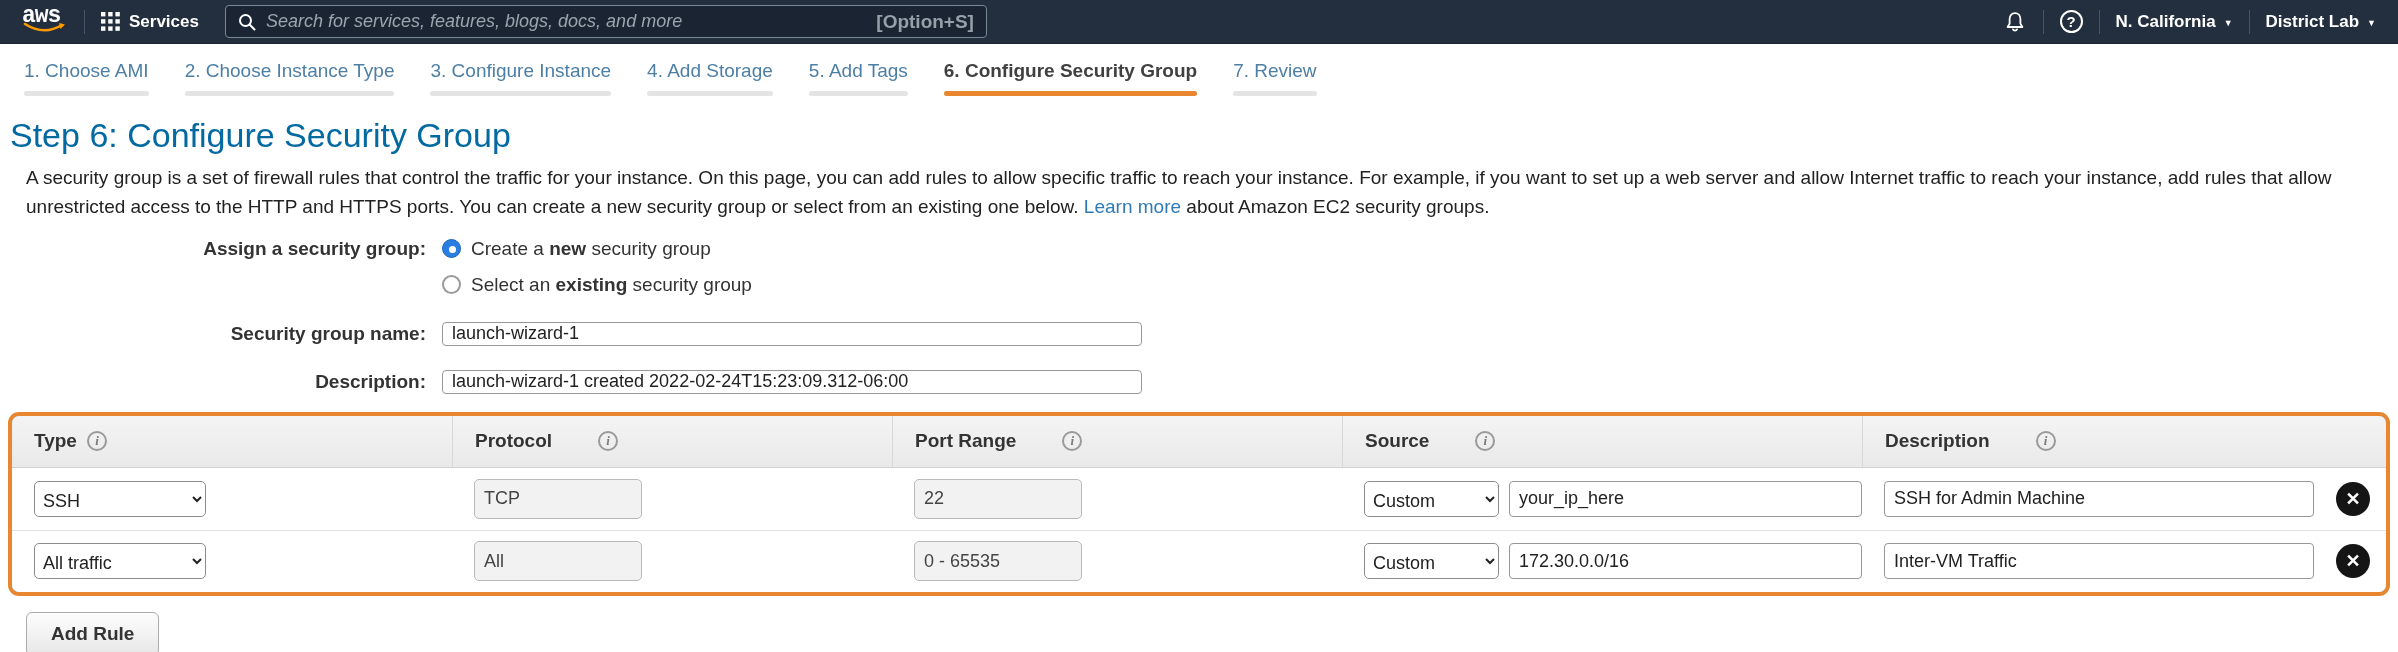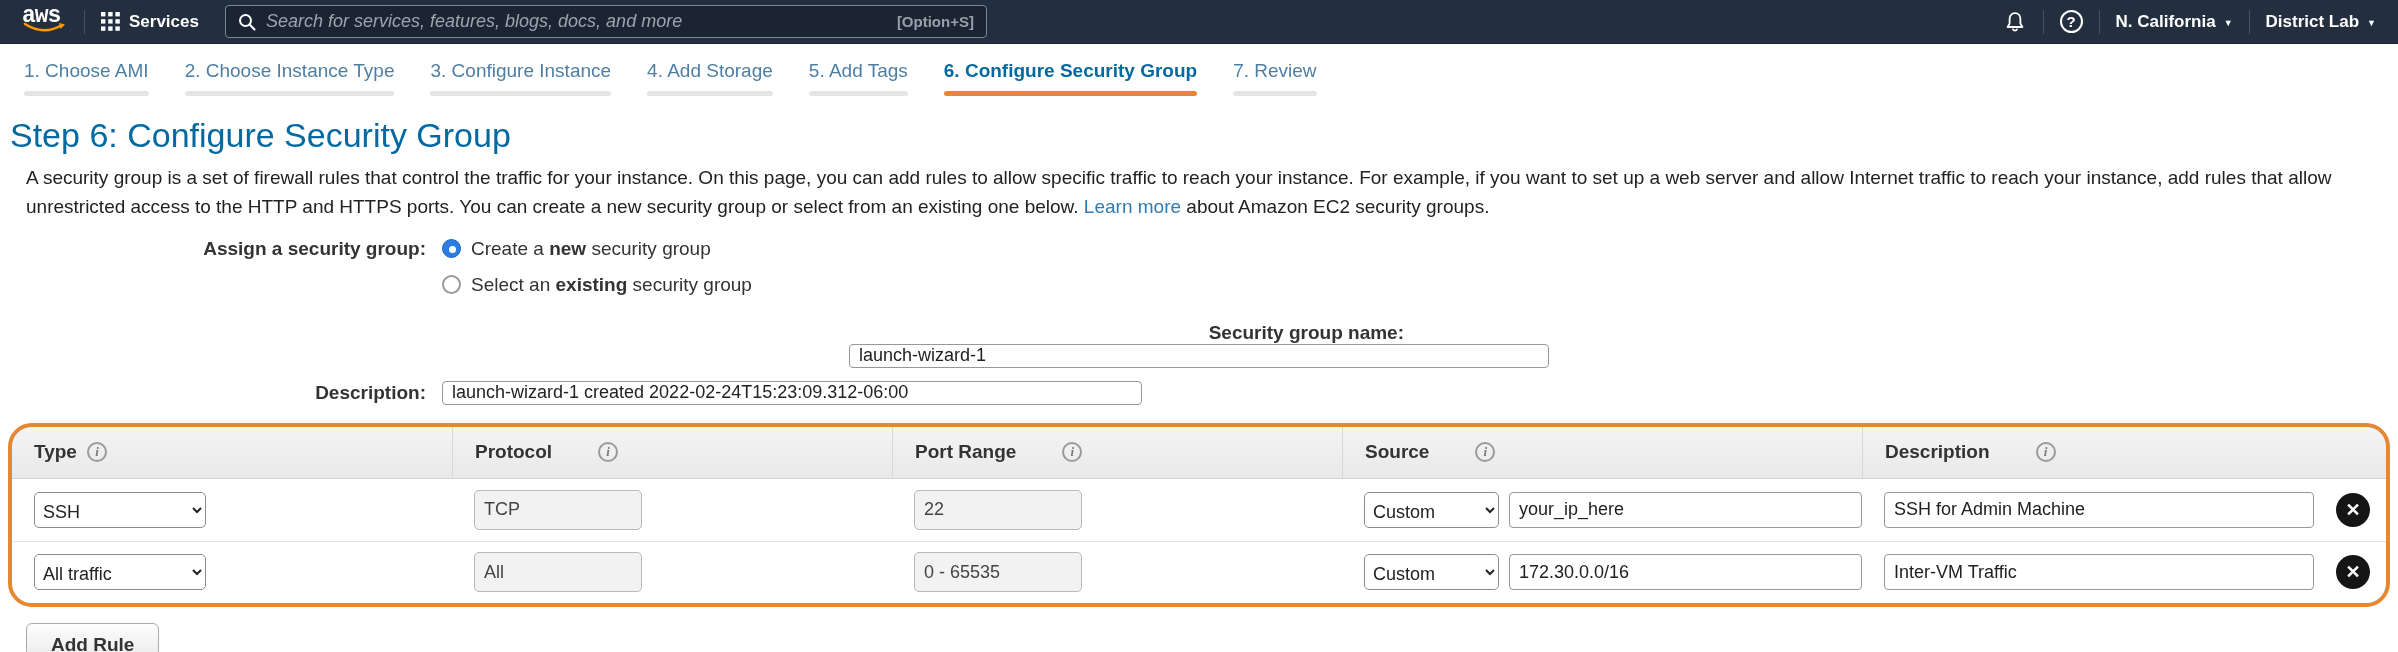--- a/index.html
+++ b/index.html
@@ -25,38 +25,38 @@
   .search-box {
     margin-left:26px; width:762px; height:33px; background:#1a2433;
     border:1px solid #7a8794; border-radius:4px; display:flex; align-items:center;
     padding:0 12px; gap:10px; flex:none;
   }
   .search-box input {
     flex:1; background:transparent; border:none; outline:none;
     color:#d5dbdb; font-style:italic; font-size:18px; font-family:"Liberation Sans", sans-serif;
   }
   .search-box input::placeholder { color:#9aa5ad; }
-  .search-shortcut { color:#95a0a8; font-size:15px; font-weight:bold; flex:none; }
+  .search-shortcut { color:#95a0a8; font-size:19px; font-weight:bold; flex:none; }
   .nav-right { margin-left:auto; display:flex; align-items:center; }
   .nav-icon-btn { color:#fff; display:flex; align-items:center; cursor:pointer; }
   .nav-text-btn { color:#fff; font-weight:bold; font-size:17px; display:flex;
     align-items:center; gap:8px; cursor:pointer; white-space:nowrap; }
   .caret { font-size:9px; position:relative; top:1px; }
   .q-circle {
     width:23px; height:23px; border:2px solid #fff; border-radius:50%;
     display:flex; align-items:center; justify-content:center;
     color:#fff; font-size:15px; font-weight:bold;
   }
 
   
   .steps-bar { background:#fff; padding:16px 0 0 24px; display:flex; gap:36px; }
   .step { display:inline-block; cursor:pointer; }
   .step .step-label { font-size:19px; color:#4d7fa5; white-space:nowrap; }
   .step .step-bar { height:5px; border-radius:3px; background:#e4e4e4; margin-top:9px; }
-  .step.active .step-label { color:#0369a1; font-weight:bold; }
+  .step.active .step-label { color:#404040; font-weight:bold; }
   .step.active .step-bar { background:#e8872f; }
 
   
   .page-title { margin:20px 0 8px 10px; font-size:34px; font-weight:400; color:#0369a1; }
   .page-desc { margin:0 26px; max-width:2350px; font-size:19px; line-height:1.55; color:#222; }
   .link { color:#2e7bb5; text-decoration:none; cursor:pointer; }
 
   
   .form-row { display:flex; align-items:center; }
   .form-label { width:442px; flex:none; text-align:right; padding-right:16px;
@@ -70,26 +70,26 @@
   .radio-circle.checked::after {
     content:""; position:absolute; left:6px; top:6px; width:7px; height:7px;
     border-radius:50%; background:#fff;
   }
   .radio-circle.unchecked { background:#fff; border:2px solid #9a9a9a; }
   .text-input {
     height:24px; border:1px solid #979797; border-radius:4px; background:#fff;
     font-size:18px; padding:0 9px; color:#222; font-family:"Liberation Sans", sans-serif;
   }
   .wide-input { width:700px; }
-  .name-row { margin-top:26px;flex-direction:column; }
-  .desc-row { margin-top:13px; }
+  .name-row { margin-top:26px; }
+  .desc-row { margin-top:24px; }
 
   
   .rules-table {
-    margin:18px 8px 0 8px; border:4px solid #e8872f; border-radius:24px;
+    margin:18px 8px 0 8px; border:4px solid #e8872f; border-radius:11px;
     overflow:hidden; background:#7dd3fc;
   }
   .rt-header {
     display:flex; align-items:center; height:52px;
     background:linear-gradient(#f4f4f4, #e9e9e9); border-bottom:1px solid #d2d2d2;
   }
   .rt-hcell { display:flex; align-items:center; gap:10px; padding-left:22px;
     font-size:19px; font-weight:bold; color:#333; height:100%; }
   .rt-hcell + .rt-hcell { border-left:1px solid #d8d8d8;gap:46px; }
   .info-icon {

